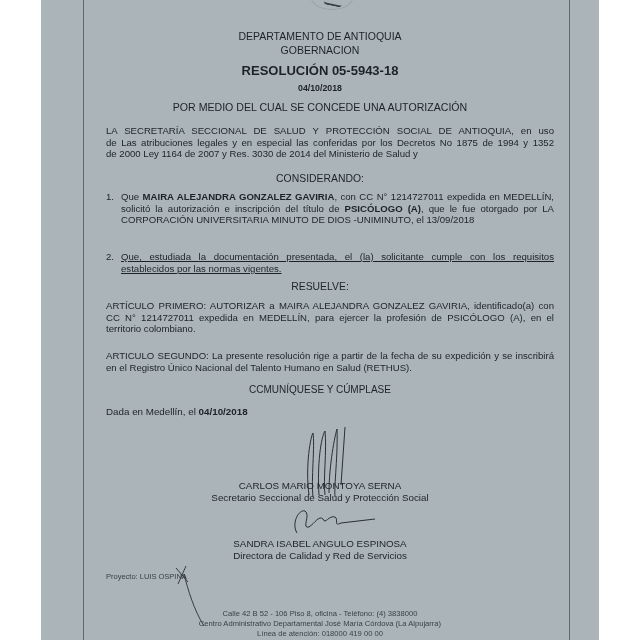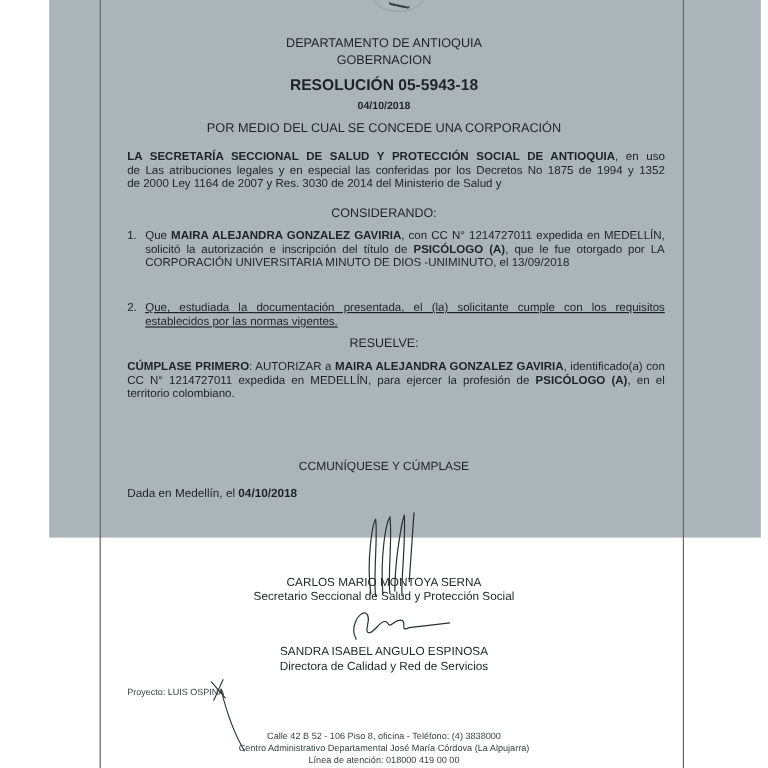--- a/index.html
+++ b/index.html
@@ -1,42 +1,41 @@
 <!DOCTYPE html>
 <html><head>
 <meta charset="utf-8">
 <style>
   html, body { margin: 0; padding: 0; }
   body {
     width: 640px; height: 640px; background: #ffffff; position: relative; overflow: hidden;
     font-family: "Liberation Sans", sans-serif; color: #1e2326;
   }
   .paper {
-    position: absolute; left: 41px; top: 0; width: 558px; height: 448px;
+    position: absolute; left: 41px; top: 0; width: 558px; height: 640px;
     background: #aab4b9;
-    padding-left: 35px;
   }
   .vline { position: absolute; top: 0; width: 1px; height: 640px; background: #5e686d; }
   .vline.left { left: 42px; }
   .vline.right { left: 528px; }
   .seal {
     position: absolute; left: 270px; top: -14px; width: 40px; height: 22px;
     border: 1px solid #8c979c; border-radius: 50%; opacity: .6;
   }
   .seal-stroke {
     position: absolute; left: 283px; top: 0px; width: 18px; height: 4px;
     border-bottom: 2px solid #3a4246; transform: rotate(12deg); border-radius: 4px;
   }
   .t { position: absolute; white-space: nowrap; }
   .center { left: 0; width: 558px; text-align: center; }
   .h1 { font-size: 10.5px; }
   .h2 { font-size: 13px; font-weight: bold; }
   .small { font-size: 9px; }
   .para { position: absolute; left: 65px; width: 448px; font-size: 9.6px; line-height: 11.7px; text-align: justify; }
-  .para b { font-weight: bold; }
+  .para b { font-weight: normal; }
   .num { position: absolute; left: 65px; font-size: 9.6px; }
   .sub { position: absolute; left: 80px; width: 433px; font-size: 9.6px; line-height: 11.7px; text-align: justify; }
   .justify-last { text-align-last: justify; }
   .sig-name { font-size: 9.8px; }
   .sig-role { font-size: 9.8px; }
   .footer-title { font-size: 9.2px; }
   .footer-line { font-size: 7.6px; color: #3a4246; }
   svg.sig { position: absolute; overflow: visible; }
 </style>
 </head>
@@ -45,44 +44,47 @@
 <div class="paper">
   <div class="vline left"></div>
   <div class="vline right"></div>
   <div class="seal"></div>
   <div class="seal-stroke"></div>
 
   <div class="t center h1" style="top:30px;">DEPARTAMENTO DE ANTIOQUIA</div>
   <div class="t center h1" style="top:44px;">GOBERNACION</div>
   <div class="t center h2" style="top:63px;">RESOLUCIÓN 05-5943-18</div>
   <div class="t center small" style="top:83px; font-weight:bold; font-size:8.8px;">04/10/2018</div>
-  <div class="t center" style="top:101px; font-size:10.6px;">POR MEDIO DEL CUAL SE CONCEDE UNA CORPORACIÓN</div>
+  <div class="t center" style="top:101px; font-size:10.6px;">POR MEDIO DEL CUAL SE CONCEDE UNA AUTORIZACIÓN</div>
 
   <div class="para" style="top:125px;">
     <span class="justify-last" style="display:block;"><b>LA SECRETARÍA SECCIONAL DE SALUD Y PROTECCIÓN SOCIAL DE ANTIOQUIA</b><span>, en uso</span></span>
     <span style="display:block;" class="justify-last">de Las atribuciones legales y en especial las conferidas por los Decretos No 1875 de 1994 y 1352</span>
     <span style="display:block;">de 2000 Ley 1164 de 2007 y Res. 3030 de 2014 del Ministerio de Salud y</span>
   </div>
 
   <div class="t center" style="top:173px; font-size:10.4px;">CONSIDERANDO:</div>
 
   <div class="num" style="top:191px;">1.</div>
   <div class="sub" style="top:191px;">
     <span>Que </span><b>MAIRA ALEJANDRA GONZALEZ GAVIRIA</b><span>, con CC N°  1214727011 expedida en MEDELLÍN, solicitó la autorización e inscripción del título de </span><b>PSICÓLOGO (A)</b><span>, que le fue otorgado por  LA CORPORACIÓN UNIVERSITARIA MINUTO DE DIOS -UNIMINUTO, el 13/09/2018</span>
   </div>
 
   <div class="num" style="top:251px;">2.</div>
   <div class="sub" style="top:251px;text-decoration:underline;">Que, estudiada la documentación presentada, el (la) solicitante cumple con los requisitos establecidos por las normas vigentes.</div>
 
   <div class="t center" style="top:281px; font-size:10.4px;">RESUELVE:</div>
 
   <div class="para" style="top:300px;">
-    <b>CÚMPLASE PRIMERO</b><span>: AUTORIZAR a </span><b>MAIRA ALEJANDRA GONZALEZ GAVIRIA</b><span>, identificado(a) con CC N° 1214727011 expedida en MEDELLÍN, para ejercer la profesión de </span><b>PSICÓLOGO (A)</b><span>, en el territorio colombiano.</span>
+    <b>ARTÍCULO PRIMERO</b><span>: AUTORIZAR a </span><b>MAIRA ALEJANDRA GONZALEZ GAVIRIA</b><span>, identificado(a) con CC N° 1214727011 expedida en MEDELLÍN, para ejercer la profesión de </span><b>PSICÓLOGO (A)</b><span>, en el territorio colombiano.</span>
   </div>
 
+  <div class="para" style="top:350px;">
+    <b>ARTICULO SEGUNDO:</b><span> La presente resolución rige a partir de la fecha de su expedición y se inscribirá en el Registro Único Nacional del Talento Humano en Salud (RETHUS).</span>
+  </div>
 
   <div class="t center" style="top:384px; font-size:10px;">CCMUNÍQUESE Y CÚMPLASE</div>
   <div class="t" style="left:65px; top:406px; font-size:9.8px;">
     <span>Dada en Medellín, el </span><b>04/10/2018</b>
   </div>
 
   <svg class="sig" style="left:260px; top:425px;" width="50" height="80">
     <path d="M8 70 C4 40, 10 10, 12 8 C14 20, 10 55, 12 72 M18 70 C16 40, 20 12, 24 6 C26 25, 22 55, 24 70 M28 68 C28 40, 34 10, 36 4 C37 30, 33 60, 34 72 M40 60 L44 2" stroke="#2a3034" stroke-width="1" fill="none"></path>
   </svg>
   <div class="t center sig-role" style="top:492px;">Secretario Seccional de Salud y Protección Social</div>

